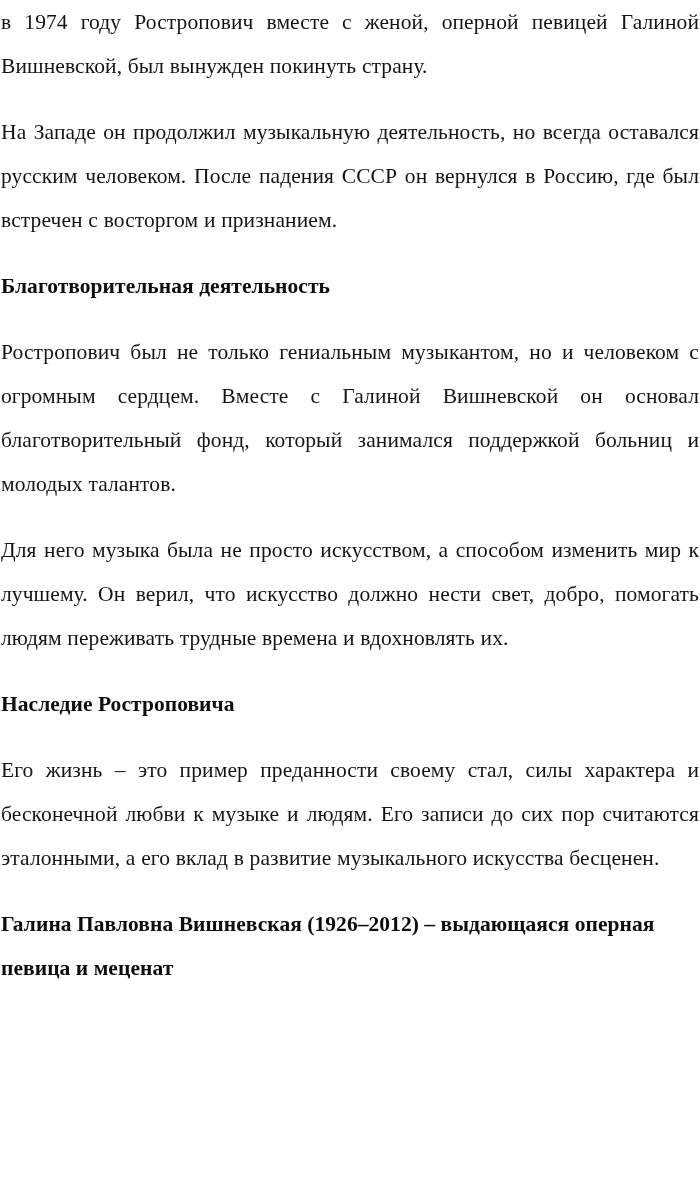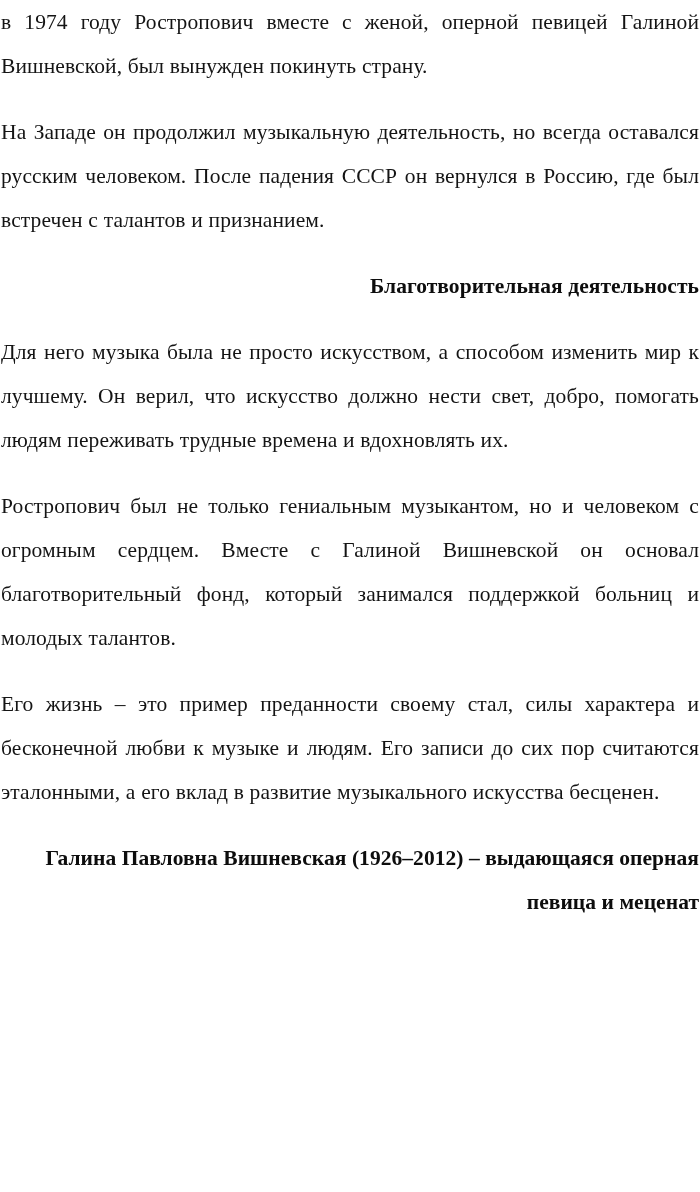--- a/index.html
+++ b/index.html
@@ -45,21 +45,21 @@
   }
   .para + .para {
     margin-top: 22px;
   }
   .heading {
     margin: 0;
     padding: 0;
     font-size: 21.5px;
     line-height: 44px;
     font-weight: bold;
-    text-align: right;
+    text-align: left;
     color: #0d0d0d;
     letter-spacing: 0.05px;
   }
   .heading + .para,
   .para + .heading,
   .heading + .heading {
     margin-top: 22px;
   }
 
   
@@ -100,28 +100,29 @@
 </style>
 </head>
 <body>
 
 <div id="page">
 
   <div id="content">
 
     <p class="para first">в 1974 году Ростропович вместе с женой, оперной певицей Галиной Вишневской, был вынужден покинуть страну.</p>
 
-    <p class="para">На Западе он продолжил музыкальную деятельность, но всегда оставался русским человеком. После падения СССР он вернулся в Россию, где был встречен с талантов и признанием.</p>
+    <p class="para">На Западе он продолжил музыкальную деятельность, но всегда оставался русским человеком. После падения СССР он вернулся в Россию, где был встречен с восторгом и признанием.</p>
 
     <h2 class="heading">Благотворительная деятельность</h2>
 
+    <p class="para">Ростропович был не только гениальным музыкантом, но и человеком с огромным сердцем. Вместе с Галиной Вишневской он основал благотворительный фонд, который занимался поддержкой больниц и молодых талантов.</p>
+
     <p class="para">Для него музыка была не просто искусством, а способом изменить мир к лучшему. Он верил, что искусство должно нести свет, добро, помогать людям переживать трудные времена и вдохновлять их.</p>
 
-    <p class="para">Ростропович был не только гениальным музыкантом, но и человеком с огромным сердцем. Вместе с Галиной Вишневской он основал благотворительный фонд, который занимался поддержкой больниц и молодых талантов.</p>
-
+    <h2 class="heading">Наследие Ростроповича</h2>
 
 
     <p class="para">Его жизнь – это пример преданности своему стал, силы характера и бесконечной любви к музыке и людям. Его записи до сих пор считаются эталонными, а его вклад в развитие музыкального искусства бесценен.</p>
 
     <h2 class="heading">Галина Павловна Вишневская (1926–2012) – выдающаяся оперная певица и меценат</h2>
 
   </div>
 
   <div id="watermark">
     <svg width="200" height="170" viewBox="0 0 200 170" aria-hidden="true">

